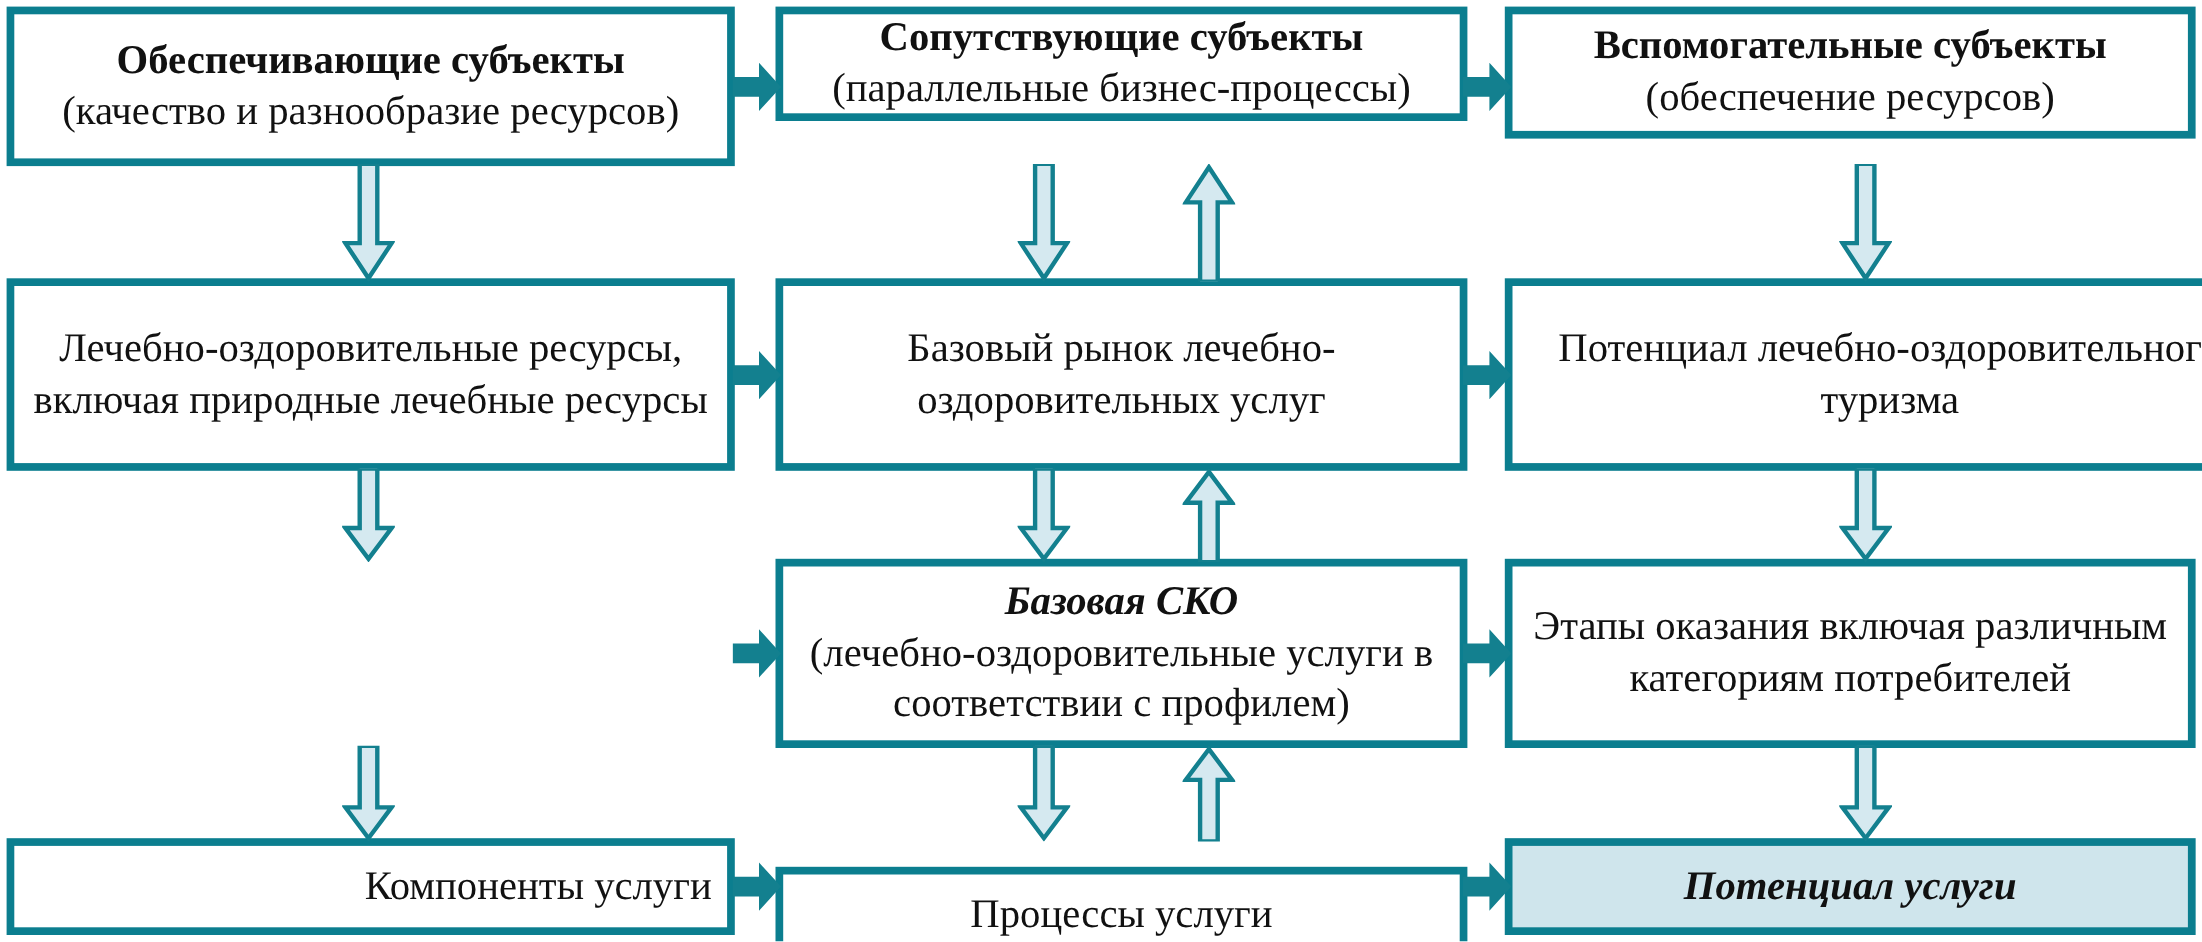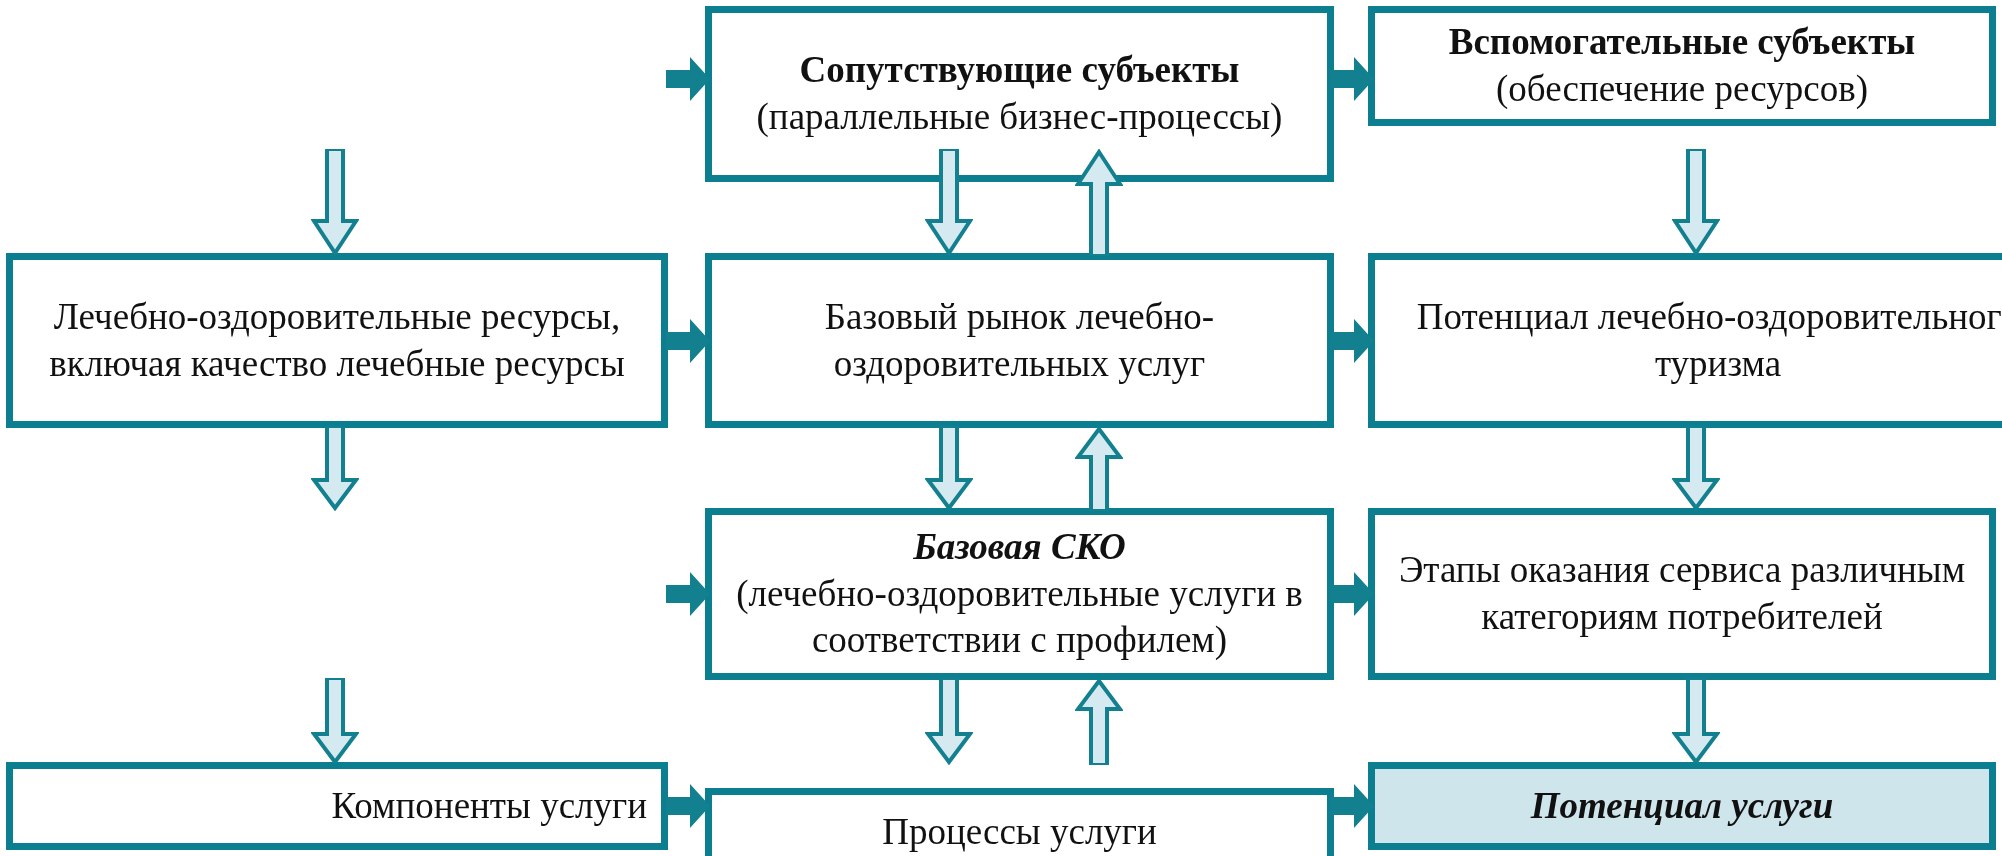--- a/index.html
+++ b/index.html
@@ -41,38 +41,44 @@
 
   
   .varrow{position:absolute;}
   .varrow svg{display:block;}
 </style>
 </head>
 <body>
 
 <div id="canvas">
 
-
-  <div class="box" style="left:705px; top:6px;  width:629px; height:176px;">
+  <div class="box" style="left:6px;  top:6px;  width:662px; height:145px;">
+    <div class="inner">
+      <span class="ttl">Обеспечивающие субъекты</span>
+      <span class="sub">(качество и разнообразие ресурсов)</span>
+    </div>
+  </div>
+
+  <div class="box" style="left:705px; top:6px;  width:629px; height:104px;">
     <div class="inner">
       <span class="ttl">Сопутствующие субъекты</span>
       <span class="sub">(параллельные бизнес-процессы)</span>
     </div>
   </div>
 
   <div class="box" style="left:1368px;top:6px;  width:628px; height:120px;">
     <div class="inner">
       <span class="ttl">Вспомогательные субъекты</span>
       <span class="sub">(обеспечение ресурсов)</span>
     </div>
   </div>
 
   <div class="box" style="left:6px;  top:253px;width:662px; height:175px;">
     <div class="inner">
-      <span class="sub">Лечебно-оздоровительные ресурсы, включая качество лечебные ресурсы</span>
+      <span class="sub">Лечебно-оздоровительные ресурсы, включая природные лечебные ресурсы</span>
     </div>
   </div>
 
   <div class="box" style="left:705px; top:253px;width:629px; height:175px;">
     <div class="inner">
       <span class="sub">Базовый рынок лечебно-оздоровительных услуг</span>
     </div>
   </div>
 
   <div class="box" style="left:1368px;top:253px;width:700px; height:175px;">
@@ -84,21 +90,21 @@
 
   <div class="box" style="left:705px; top:508px;width:629px; height:172px;">
     <div class="inner">
       <span class="bi">Базовая СКО</span>
       <span class="sub">(лечебно-оздоровительные услуги в соответствии с профилем)</span>
     </div>
   </div>
 
   <div class="box" style="left:1368px;top:508px;width:628px; height:172px;">
     <div class="inner">
-      <span class="sub">Этапы оказания сервиса различным категориям потребителей</span>
+      <span class="sub">Этапы оказания включая различным категориям потребителей</span>
     </div>
   </div>
 
   <div class="box" style="left:6px;  top:762px;width:662px; height:88px;text-align:right;">
     <div class="inner">
       <span class="sub">Компоненты услуги</span>
     </div>
   </div>
 
   <div class="box" style="left:705px; top:788px;width:629px; height:88px;">

